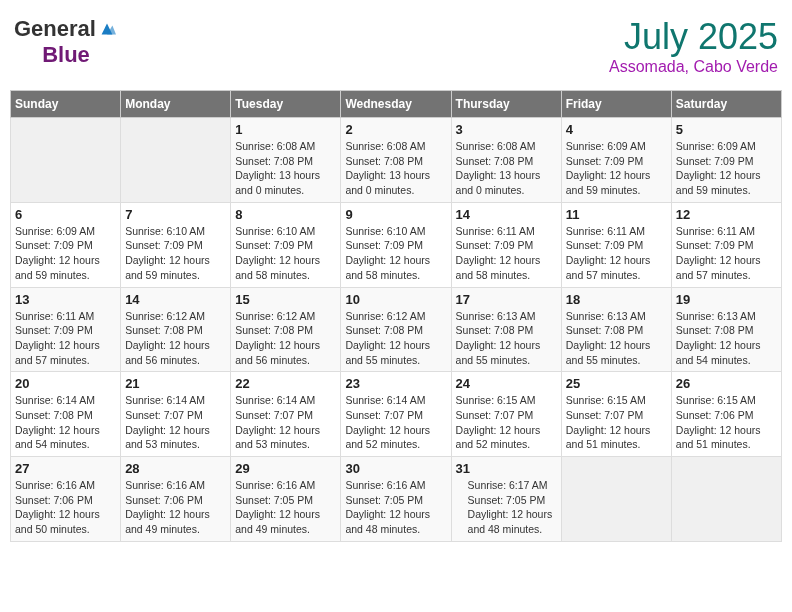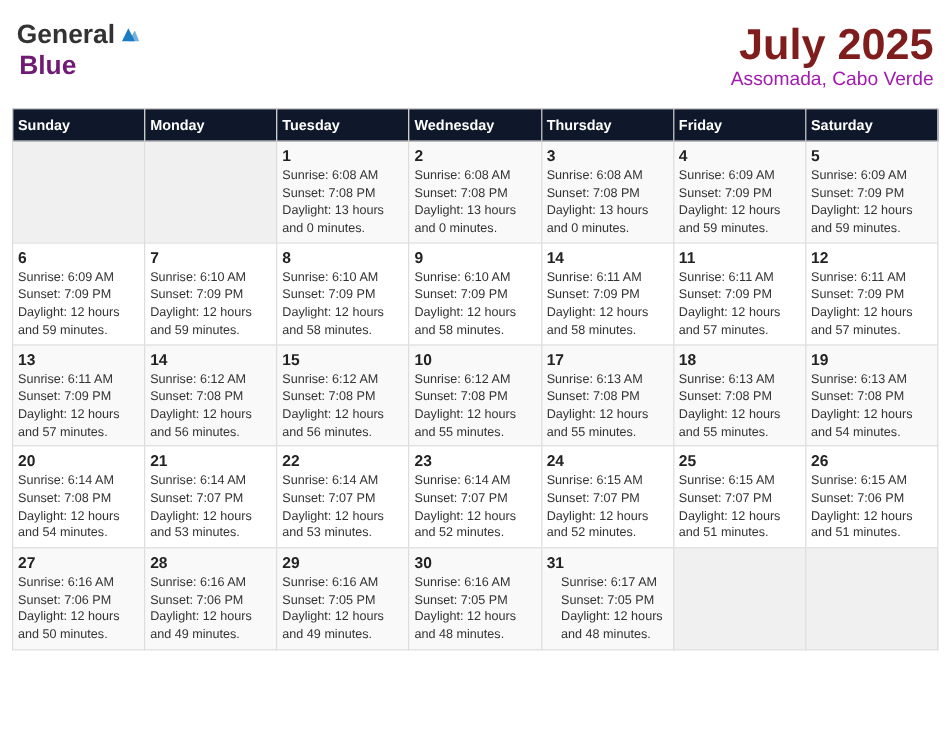--- a/index.html
+++ b/index.html
@@ -13,54 +13,54 @@
     .header {
       display: flex;
       justify-content: space-between;
       align-items: flex-start;
       margin-bottom: 8px;
       padding: 6px 4px;
     }
     .logo {
       display: flex;
       flex-direction: column;
-      align-items: flex-start;
+      align-items: center;
     }
     .logo-text {
       display: flex;
       align-items: center;
       font-size: 22px;
       font-weight: bold;
     }
     .logo-general { color: #333; }
     .logo-blue { color: #1565c0; }
     .logo-icon {
       width: 18px;
       height: 18px;
       margin-left: 2px;
     }
     .title-block {
       text-align: right;
     }
     .month-title {
       font-size: 36px;
-      color: #7f1d1d;
-      font-weight: bold;
+      color: #0f766e;
+      font-weight: normal;
     }
     .subtitle {
       font-size: 16px;
       color: #a21caf;
     }
     .calendar {
       width: 100%;
       border-collapse: collapse;
       font-size: 11px;
     }
     .calendar thead tr th {
-      background-color: #0f172a;
+      background-color: #737373;
       color: #fff;
       padding: 6px 4px;
       text-align: left;
       font-size: 12px;
       font-weight: bold;
       border: 1px solid #ccc;
     }
     .calendar tbody tr td {
       vertical-align: top;
       padding: 4px;

